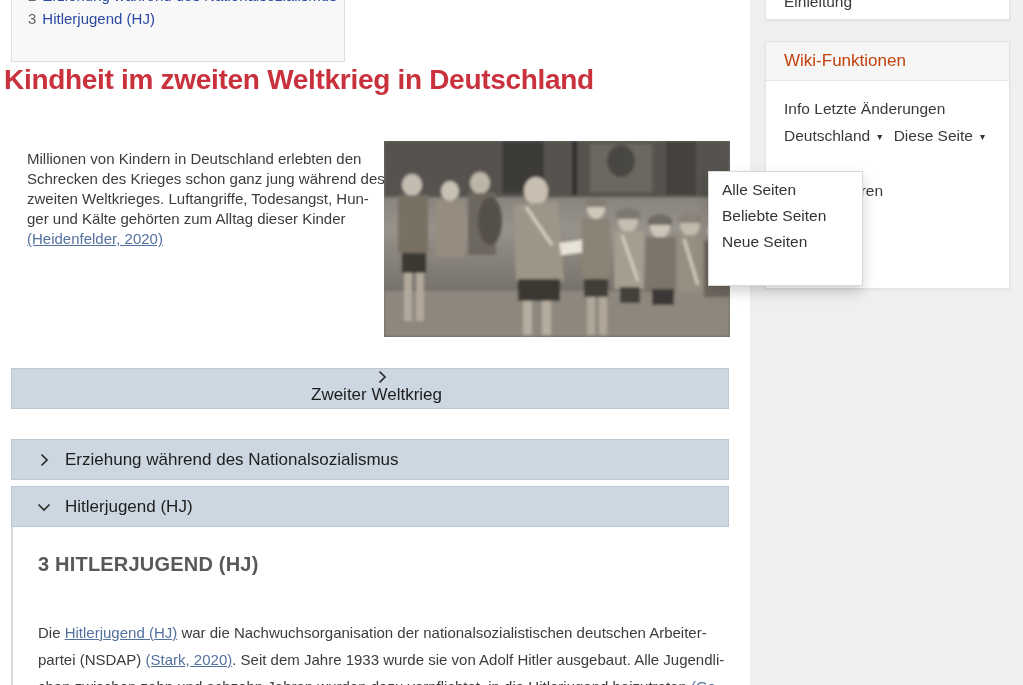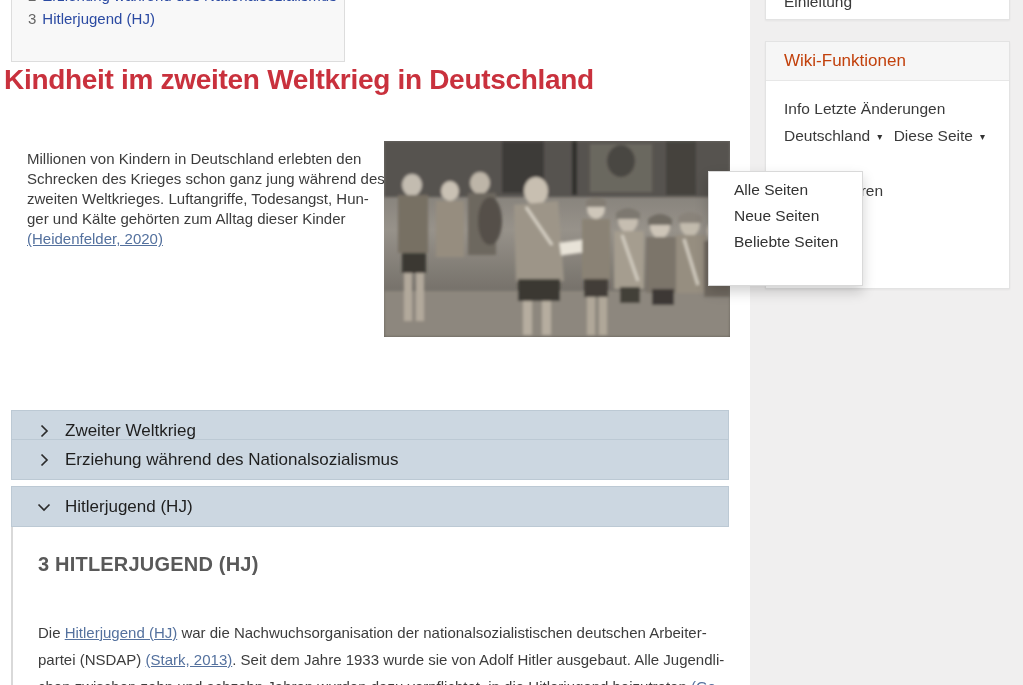--- a/index.html
+++ b/index.html
@@ -33,21 +33,21 @@
   .body-link{color:#54719e;text-decoration:underline;cursor:pointer;}
 
   .photo{position:absolute;left:384px;top:141px;width:346px;height:196px;z-index:1;overflow:hidden;}
 
   
   .acc-header{
     position:absolute;left:11px;width:718px;height:41px;box-sizing:border-box;
     background:#ccd7e1;border:1px solid #bcc9d4;
     display:flex;align-items:center;cursor:pointer;
   }
-  .acc-h1{top:410px;} .acc-h2{top:439px;} .acc-h3{top:486px;height:41px;}
+  .acc-h1{top:368px;flex-direction:column;} .acc-h2{top:439px;} .acc-h3{top:486px;height:41px;}
   .acc-icon{margin-left:24px;width:16px;height:16px;flex:0 0 auto;display:block;}
   .acc-label{margin-left:13px;font-size:17px;color:#1e1e1e;white-space:nowrap;}
 
   .acc-panel{
     position:absolute;left:11px;top:527px;width:718px;height:158px;
     background:#ffffff;border-left:2px solid #d9d9d9;box-sizing:border-box;
   }
   .section-heading{
     position:absolute;left:25px;top:26px;margin:0;
     font-size:20px;font-weight:bold;color:#595959;letter-spacing:0.2px;white-space:nowrap;
@@ -76,21 +76,21 @@
   .side-item.indent{margin-left:7px;}
   .side-spacer{height:27px;}
   .caret{display:inline-block;margin-left:7px;font-size:10px;color:#333;vertical-align:1px;}
 
   
   .dropdown{
     position:absolute;left:708px;top:171px;width:155px;height:115px;box-sizing:border-box;
     background:#ffffff;border:1px solid rgba(0,0,0,0.15);
     box-shadow:0 6px 12px rgba(0,0,0,0.18);z-index:30;padding:5px 0;
   }
-  .dropdown-item{height:26px;line-height:26px;padding-left:13px;font-size:15.5px;color:#333;cursor:pointer;white-space:nowrap;margin-left:12px;}
+  .dropdown-item{height:26px;line-height:26px;padding-left:13px;font-size:15.5px;color:#333;cursor:pointer;white-space:nowrap;}
 </style>
 </head>
 <body>
 
 <div class="gray-col"></div>
 
 <div class="toc-box">
   <div class="toc-row">
     <span class="toc-num">2</span><a class="toc-link">Erziehung während des Nationalsozialismus</a>
   </div>
@@ -192,21 +192,21 @@
 <div class="acc-header acc-h3">
   <svg class="acc-icon" viewBox="0 0 16 16">
     <path d="M2.5 5.5 L8 11 L13.5 5.5" fill="none" stroke="#2b2b2b" stroke-width="1.7"></path>
   </svg>
   <span class="acc-label">Hitlerjugend (HJ)</span>
 </div>
 
 <div class="acc-panel">
   <h2 class="section-heading">3 HITLERJUGEND (HJ)</h2>
   <p class="section-para">Die <a class="body-link">Hitlerjugend (HJ)</a> war die Nachwuchsorganisation der nationalsozialistischen deutschen Arbeiter-
-partei (NSDAP) <a class="body-link">(Stark, 2013)</a>. Seit dem Jahre 1933 wurde sie von Adolf Hitler ausgebaut. Alle Jugendli-
+partei (NSDAP) <a class="body-link">(Stark, 2020)</a>. Seit dem Jahre 1933 wurde sie von Adolf Hitler ausgebaut. Alle Jugendli-
 chen zwischen zehn und achzehn Jahren wurden dazu verpflichtet, in die Hitlerjugend beizutreten <a class="body-link">(Ge-</a></p>
 </div>
 
 <div class="side-box side-box-top">
   <a class="side-item">Einleitung</a>
 </div>
 
 <div class="side-box side-box-wiki">
   <div class="side-header">Wiki-Funktionen</div>
   <div class="side-body">
@@ -214,15 +214,15 @@
     <a class="side-item">Letzte Änderungen</a>
     <a class="side-item"><span>Deutschland</span><span class="caret">▾</span></a>
     <a class="side-item indent"><span>Diese Seite</span><span class="caret">▾</span></a>
     <div class="side-spacer"></div>
     <a class="side-item">Administrieren</a>
   </div>
 </div>
 
 <div class="dropdown">
   <div class="dropdown-item">Alle Seiten</div>
+  <div class="dropdown-item">Beliebte Seiten</div>
   <div class="dropdown-item">Neue Seiten</div>
-  <div class="dropdown-item">Beliebte Seiten</div>
 </div>
 
 </body></html>

